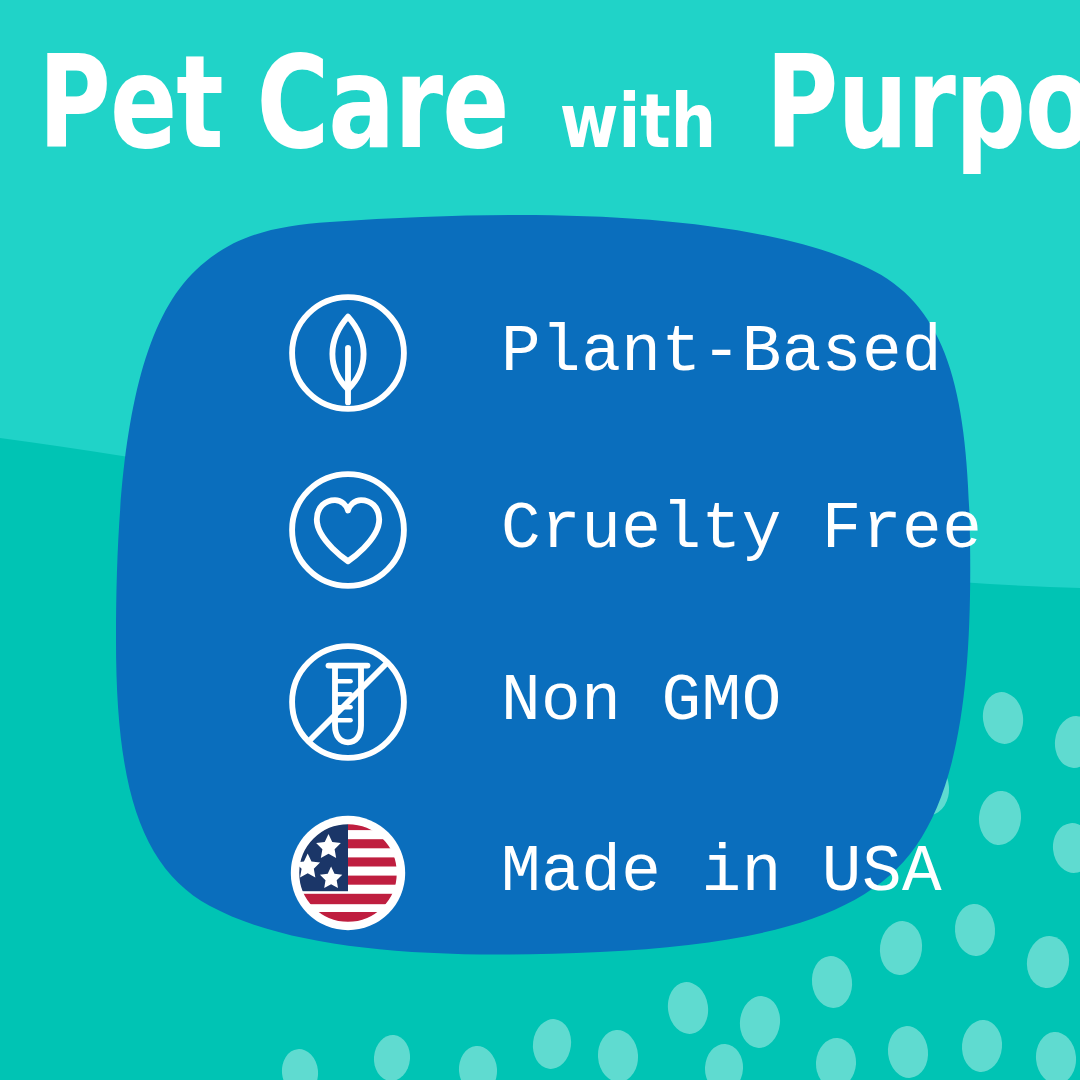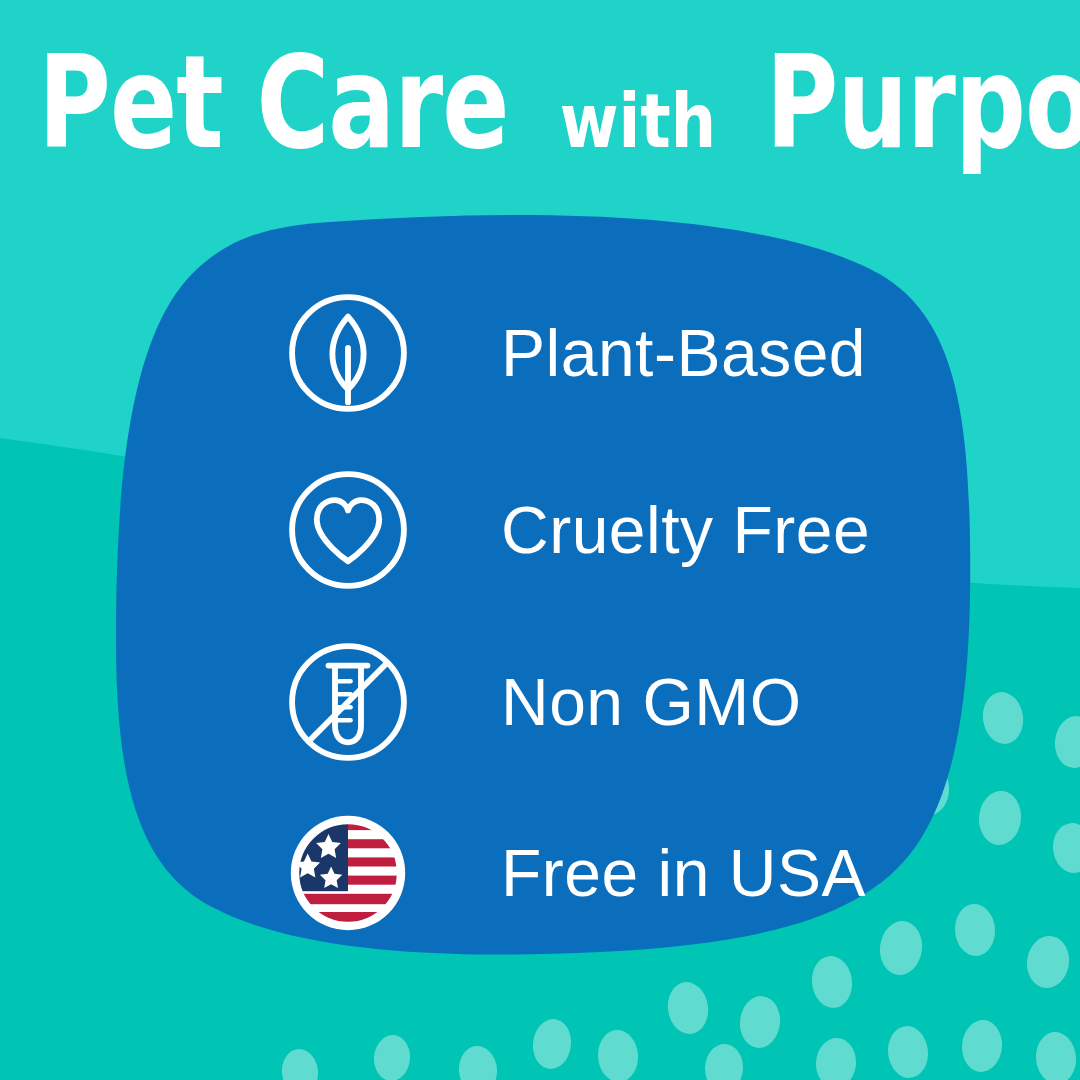--- a/index.html
+++ b/index.html
@@ -54,21 +54,21 @@
     align-items:center;
     z-index:5;
   }
   .feature-icon {
     width:130px; height:130px;
     flex:0 0 130px;
     display:block;
   }
   .feature-label {
     color:#ffffff;
-    font-family:Liberation Sans, sans-serif;
+    font-family:Liberation Mono, monospace;
     font-size:66px;
     line-height:1;
     letter-spacing:0.5px;
     margin-left:88px;
     white-space:nowrap;
   }
 </style>
 </head>
 <body>
 
@@ -184,16 +184,16 @@
         </g>
 
         <g fill="#ffffff">
           <path d="M35 20 l2.9 6.1 6.6.9 -4.8 4.7 1.2 6.7 -5.9-3.2 -5.9 3.2 1.2-6.7 -4.8-4.7 6.6-.9 Z"></path>
           <path d="M19 35 l2.9 6.1 6.6.9 -4.8 4.7 1.2 6.7 -5.9-3.2 -5.9 3.2 1.2-6.7 -4.8-4.7 6.6-.9 Z"></path>
           <path d="M37 45 l2.6 5.5 6 .8 -4.3 4.2 1 6.1 -5.3-2.9 -5.3 2.9 1-6.1 -4.3-4.2 6-.8 Z"></path>
         </g>
       </g>
       <circle cx="50" cy="50" r="40" fill="none" stroke="#ffffff" stroke-width="5"></circle>
     </svg>
-    <span class="feature-label">Free in USA</span>
+    <span class="feature-label">Made in USA</span>
   </div>
 
 </div>
 
 </body></html>

